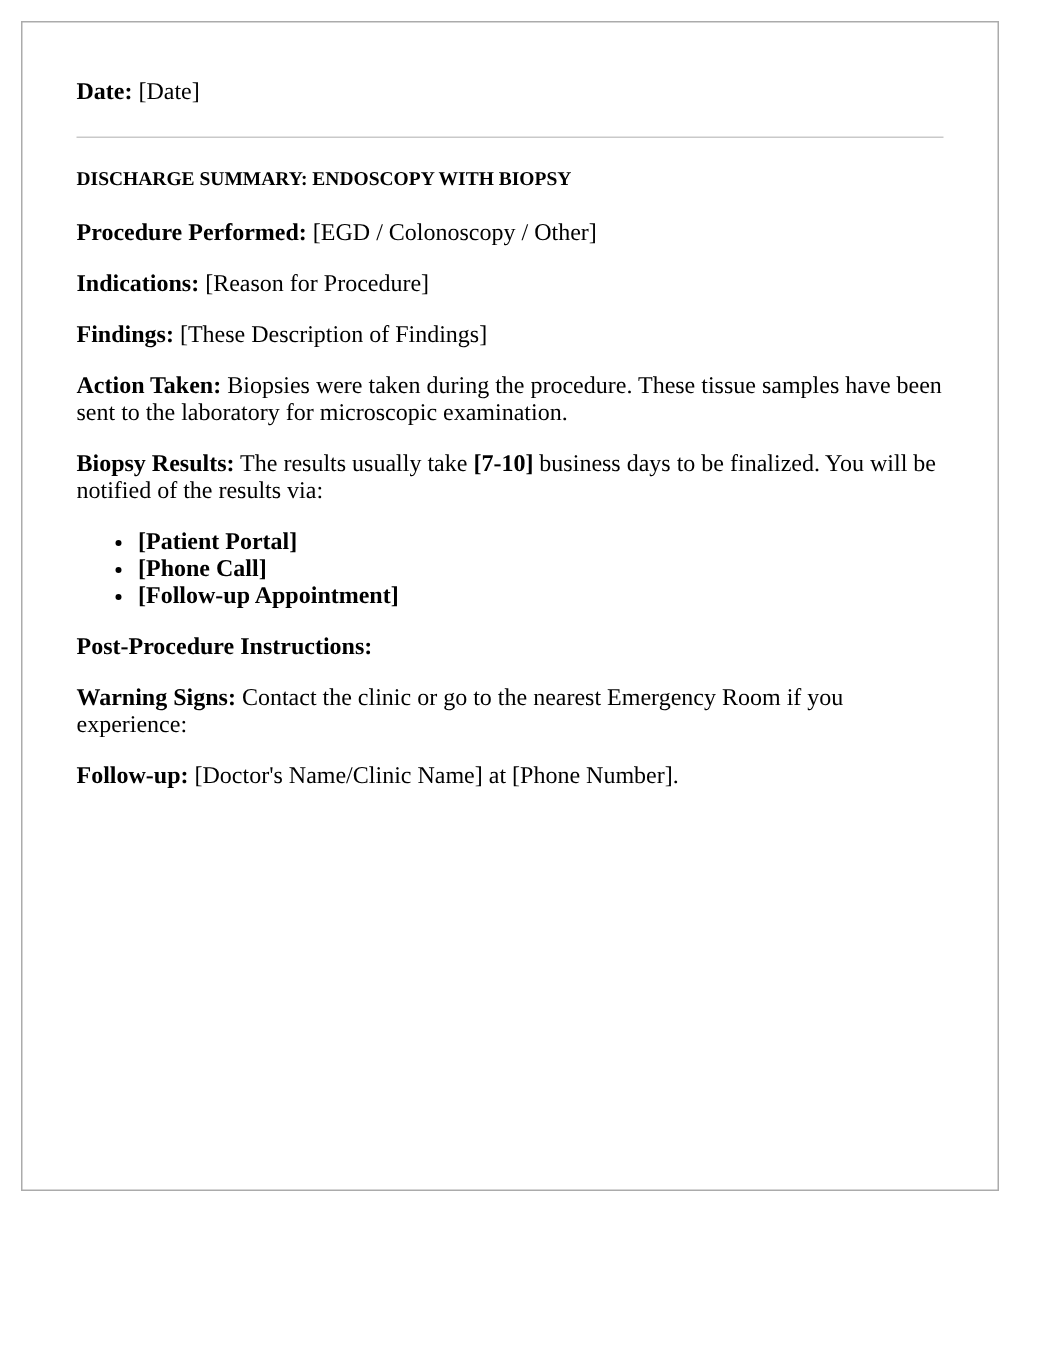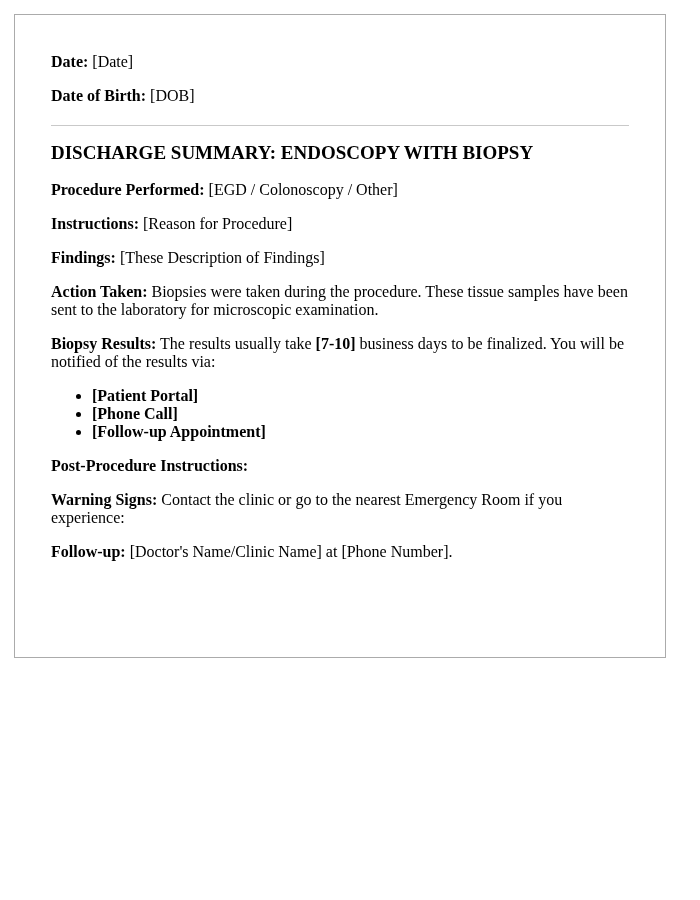--- a/index.html
+++ b/index.html
@@ -8,70 +8,66 @@
     background: #ffffff;
     font-family: "Liberation Serif", serif;
     color: #000000;
     position: relative;
   }
   .page {
     position: absolute;
     left: 14px;
     top: 14px;
     width: 652px;
-    height: 644px;
+    height: 780px;
     background: #ffffff;
     border: 1px solid #ababab;
     padding: 38px 36px 0 36px;
     overflow: hidden;
   }
   p { font-size: 16px; line-height: 18px; margin: 0 0 16px; }
   strong, b { font-weight: bold; }
   hr {
     border: none;
     border-top: 1px solid #c9c9c9;
     margin: 20px 0 16px;
   }
   h1 {
-    font-size: 19px;
+    font-size: 13px;
     line-height: 22px;
     font-weight: bold;
     margin: 0 0 17px;
   }
   ul { margin: 0 0 16px; padding-left: 41px; font-size: 16px; list-style-type: disc; font-weight: bold; }
   li { line-height: 18px; }
 </style>
 </head>
 <body>
 
 <div class="page">
 
   <p>
     <strong>Date:</strong>
     <span>[Date]</span>
   </p>
 
 
-  <p>
-    <strong>Date of Birth:</strong>
-    <span>[DOB]</span>
-  </p>
 
 
   <hr>
 
   <h1>DISCHARGE SUMMARY: ENDOSCOPY WITH BIOPSY</h1>
 
   <p>
     <strong>Procedure Performed:</strong>
     <span>[EGD / Colonoscopy / Other]</span>
   </p>
 
   <p>
-    <strong>Instructions:</strong>
+    <strong>Indications:</strong>
     <span>[Reason for Procedure]</span>
   </p>
 
   <p>
     <strong>Findings:</strong>
     <span>[These Description of Findings]</span>
   </p>
 
   <p>
     <strong>Action Taken:</strong>

